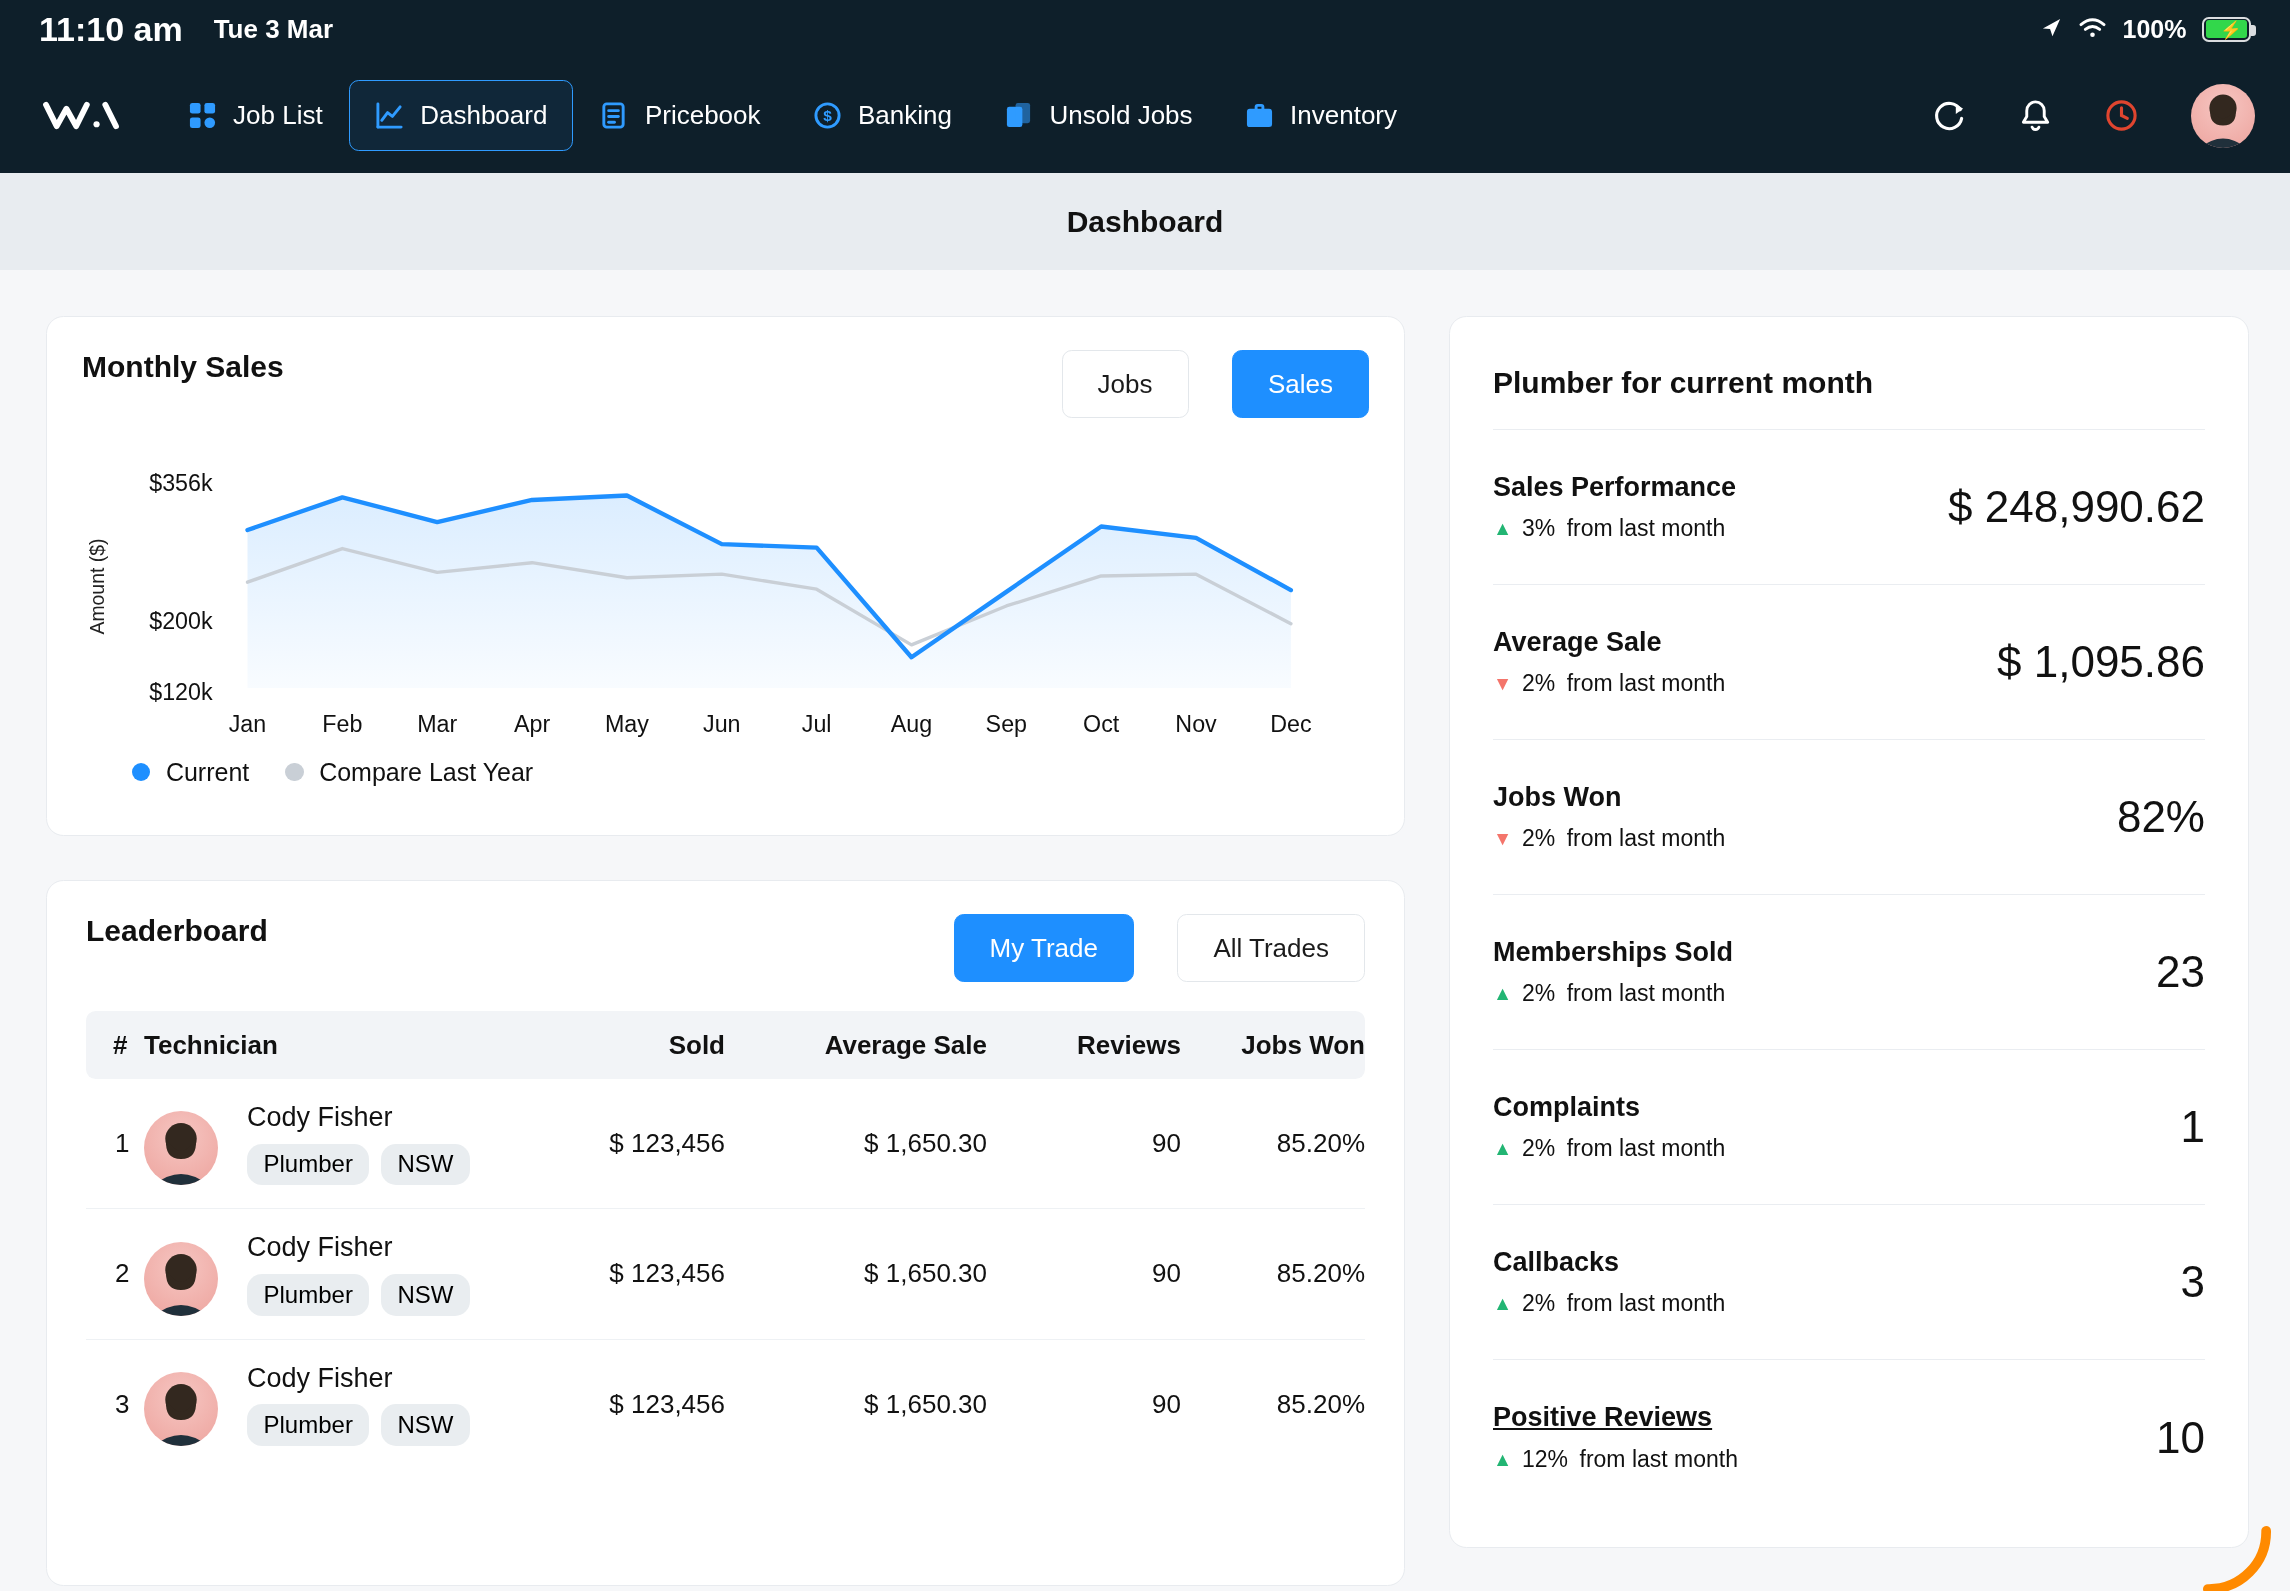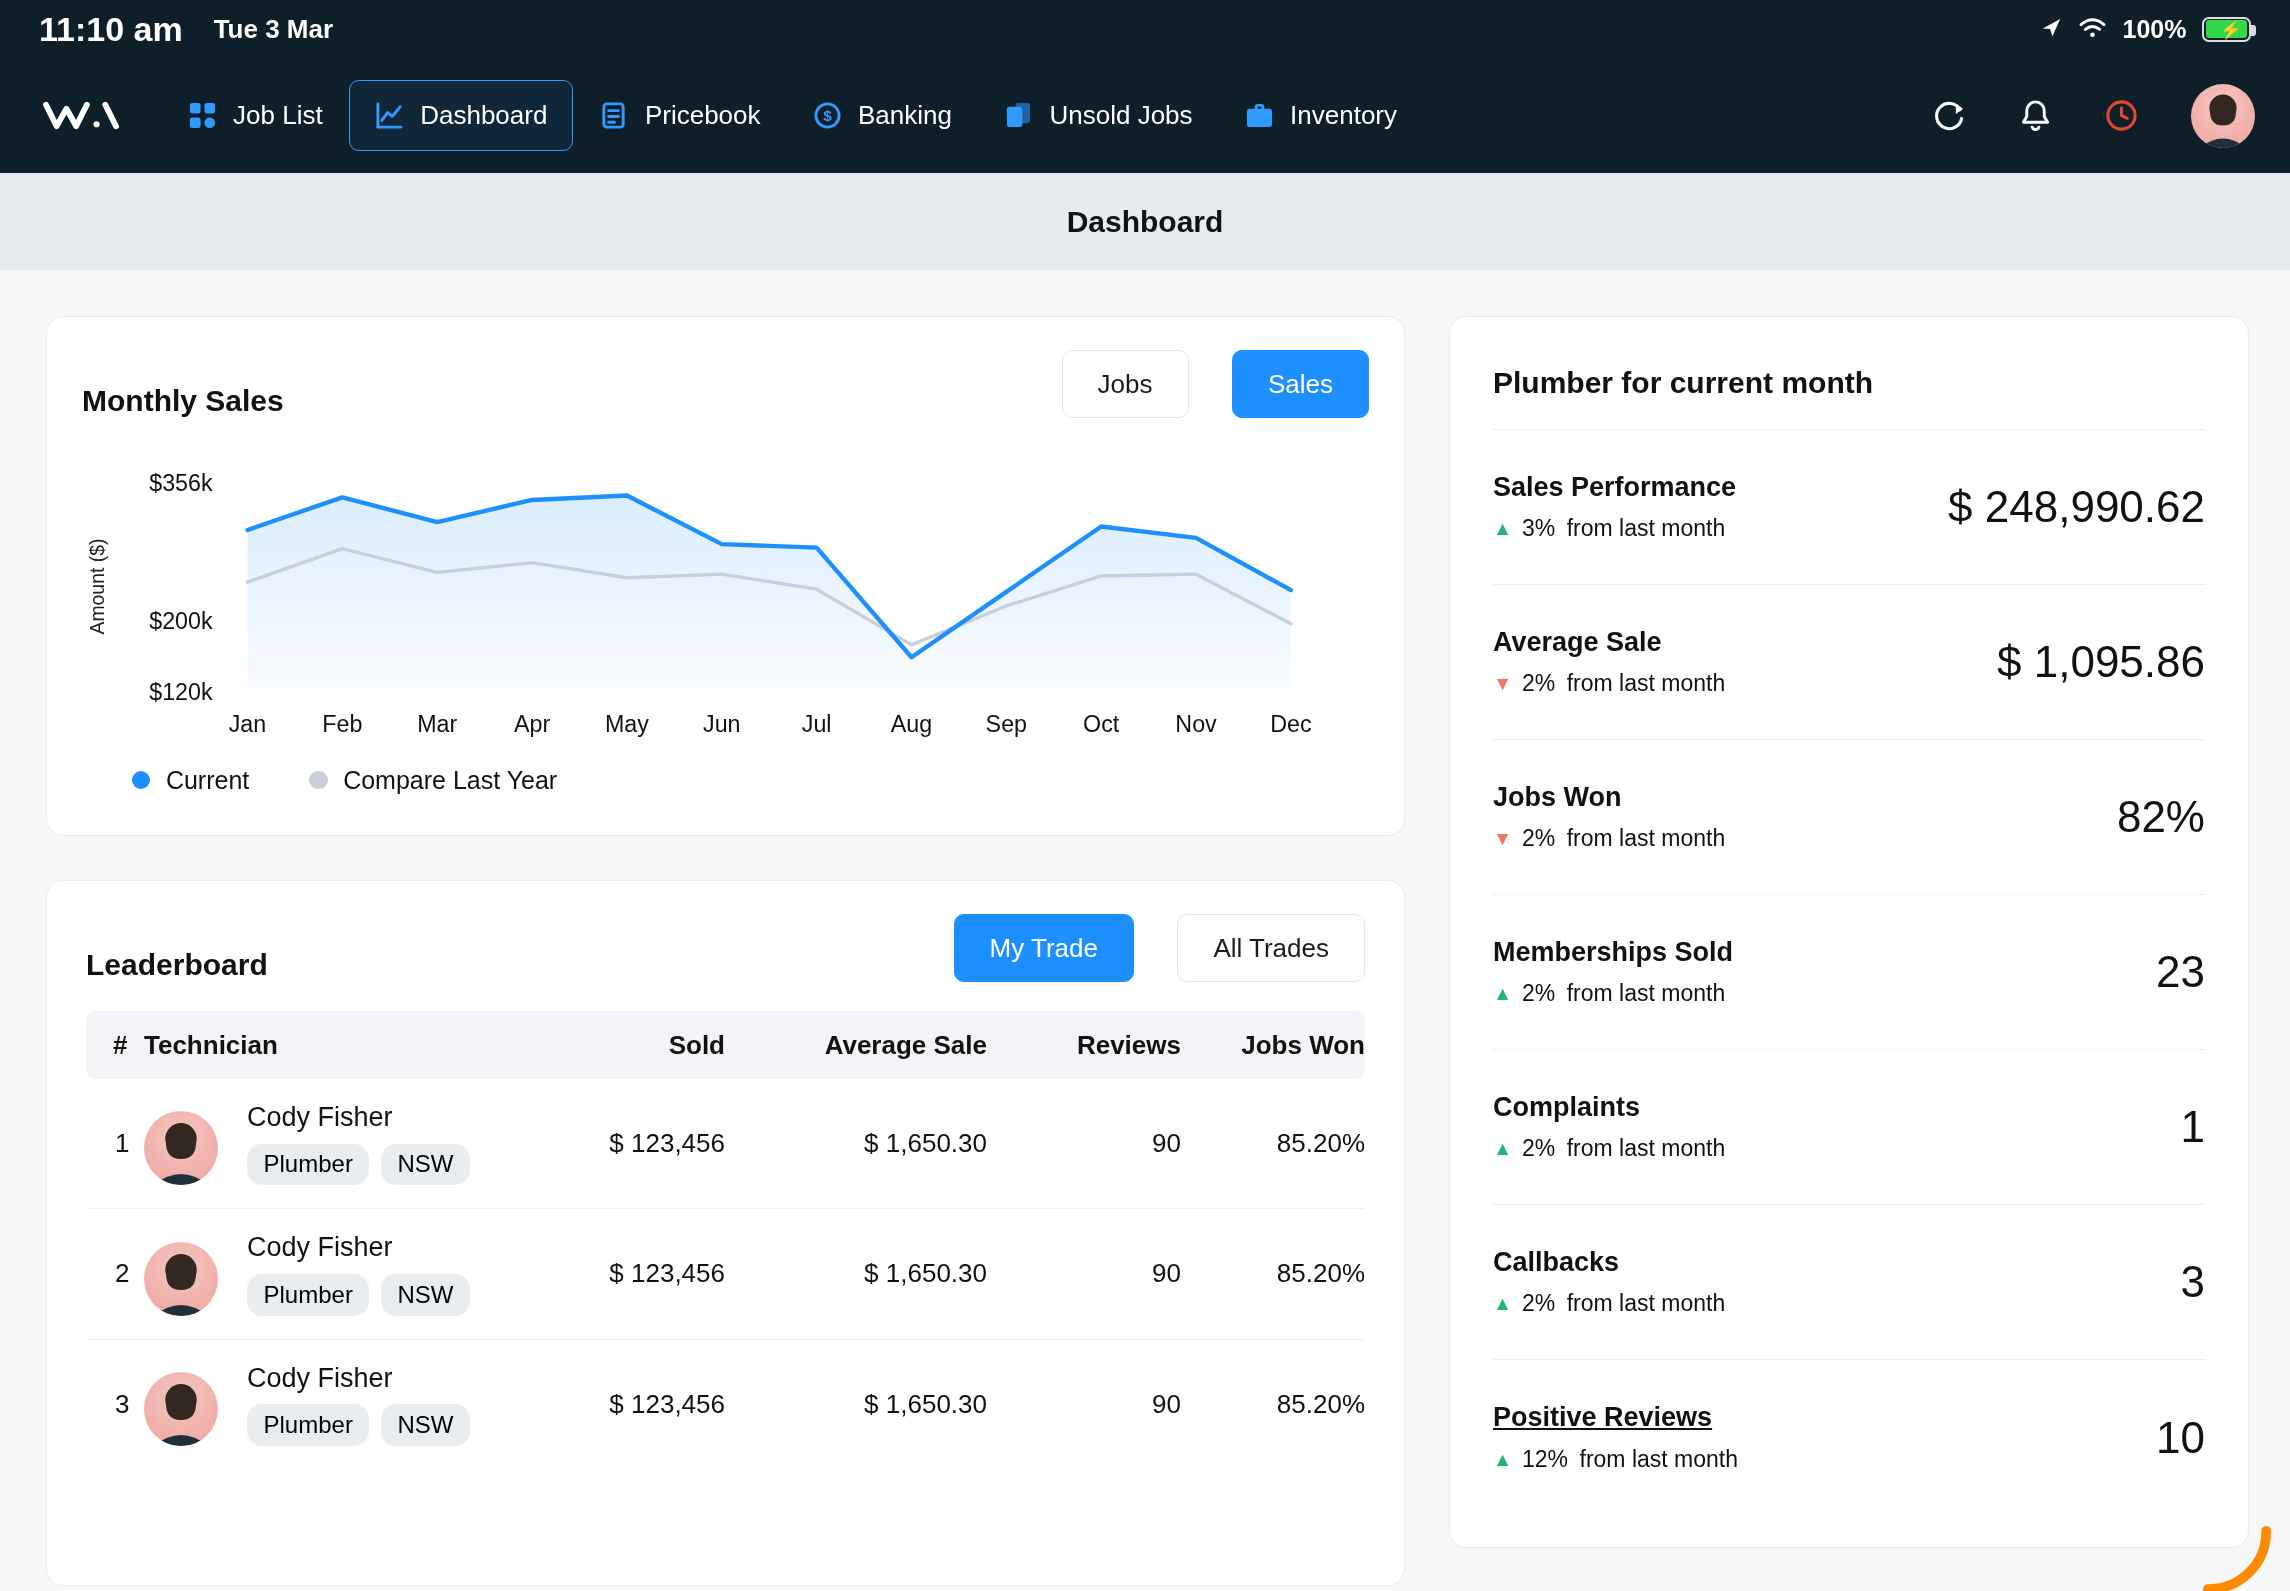--- a/index.html
+++ b/index.html
@@ -35,28 +35,28 @@
   .titlebar h1 { font-size:30px; font-weight:700; }
 
   
   .content { display:flex; gap:44px; padding:46px 41px 0 46px; }
   .col-left { width:1359px; }
   .col-right { width:802px; }
   .card { background:#fff; border:1.9px solid #e8ebef; border-radius:17.5px; }
 
   
   .ms-card { height:520px; padding:33px 35px; margin-bottom:44px; }
-  .card-head { display:flex; align-items:flex-end; justify-content:space-between; }
+  .card-head { display:flex; align-items:flex-start; justify-content:space-between; }
   .card-title { font-size:30px; font-weight:700; }
   .btn { height:68px; border-radius:9.7px; font-size:26px; font-family:inherit; padding:0 35px;
     border:1.9px solid #e3e7eb; background:#fff; color:#1b1b1b; cursor:pointer; }
   .btn.primary { background:#1e8fff; border-color:#1e8fff; color:#fff; }
   .btn + .btn { margin-left:39px; }
   #sales-chart-svg { display:block; margin-top:9.7px; }
-  .legend { display:flex; align-items:center; gap:60px; margin-top:18px; padding-left:50px; font-size:25px; }
+  .legend { display:flex; align-items:center; gap:36px; margin-top:10px; padding-left:50px; font-size:25px; }
   .legend-item { display:flex; align-items:center; gap:15.5px; }
   .legend-dot { width:18.4px; height:18.4px; border-radius:50%; background:#ccc; }
 
   
   .lb-card { height:706px; padding:33px 39px; overflow:hidden; }
   .lb-grid { display:grid; grid-template-columns:58px 1fr 194px 262px 194px 184px; align-items:center; }
   .lb-thead { margin-top:29px; height:68px; background:#f2f4f7; border-radius:9.7px; font-size:26px; font-weight:700; }
   .lb-thead > div:first-child { padding-left:27px; }
   .th-right { text-align:right; }
   .lb-row { padding:23px 0; border-bottom:1.9px solid #eef1f4; }

